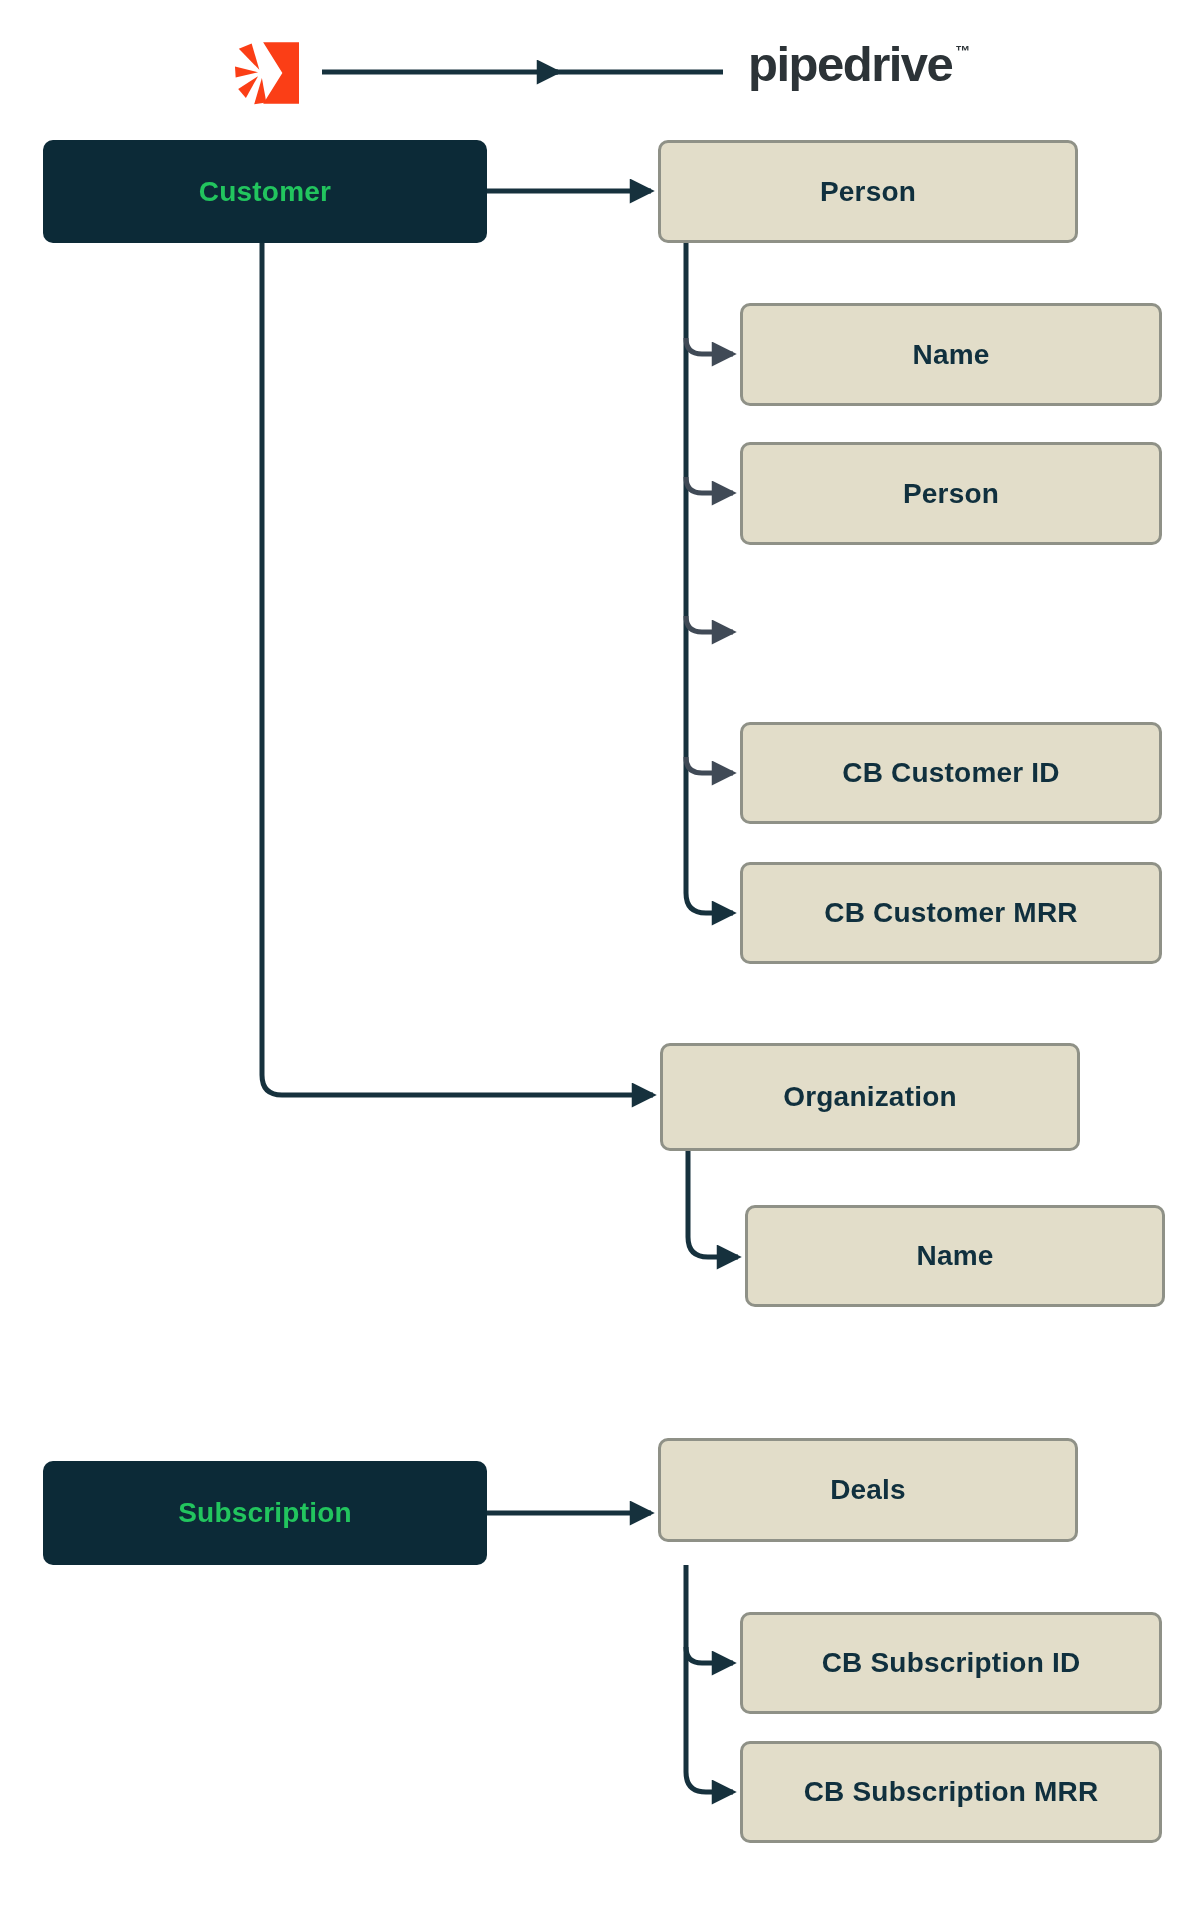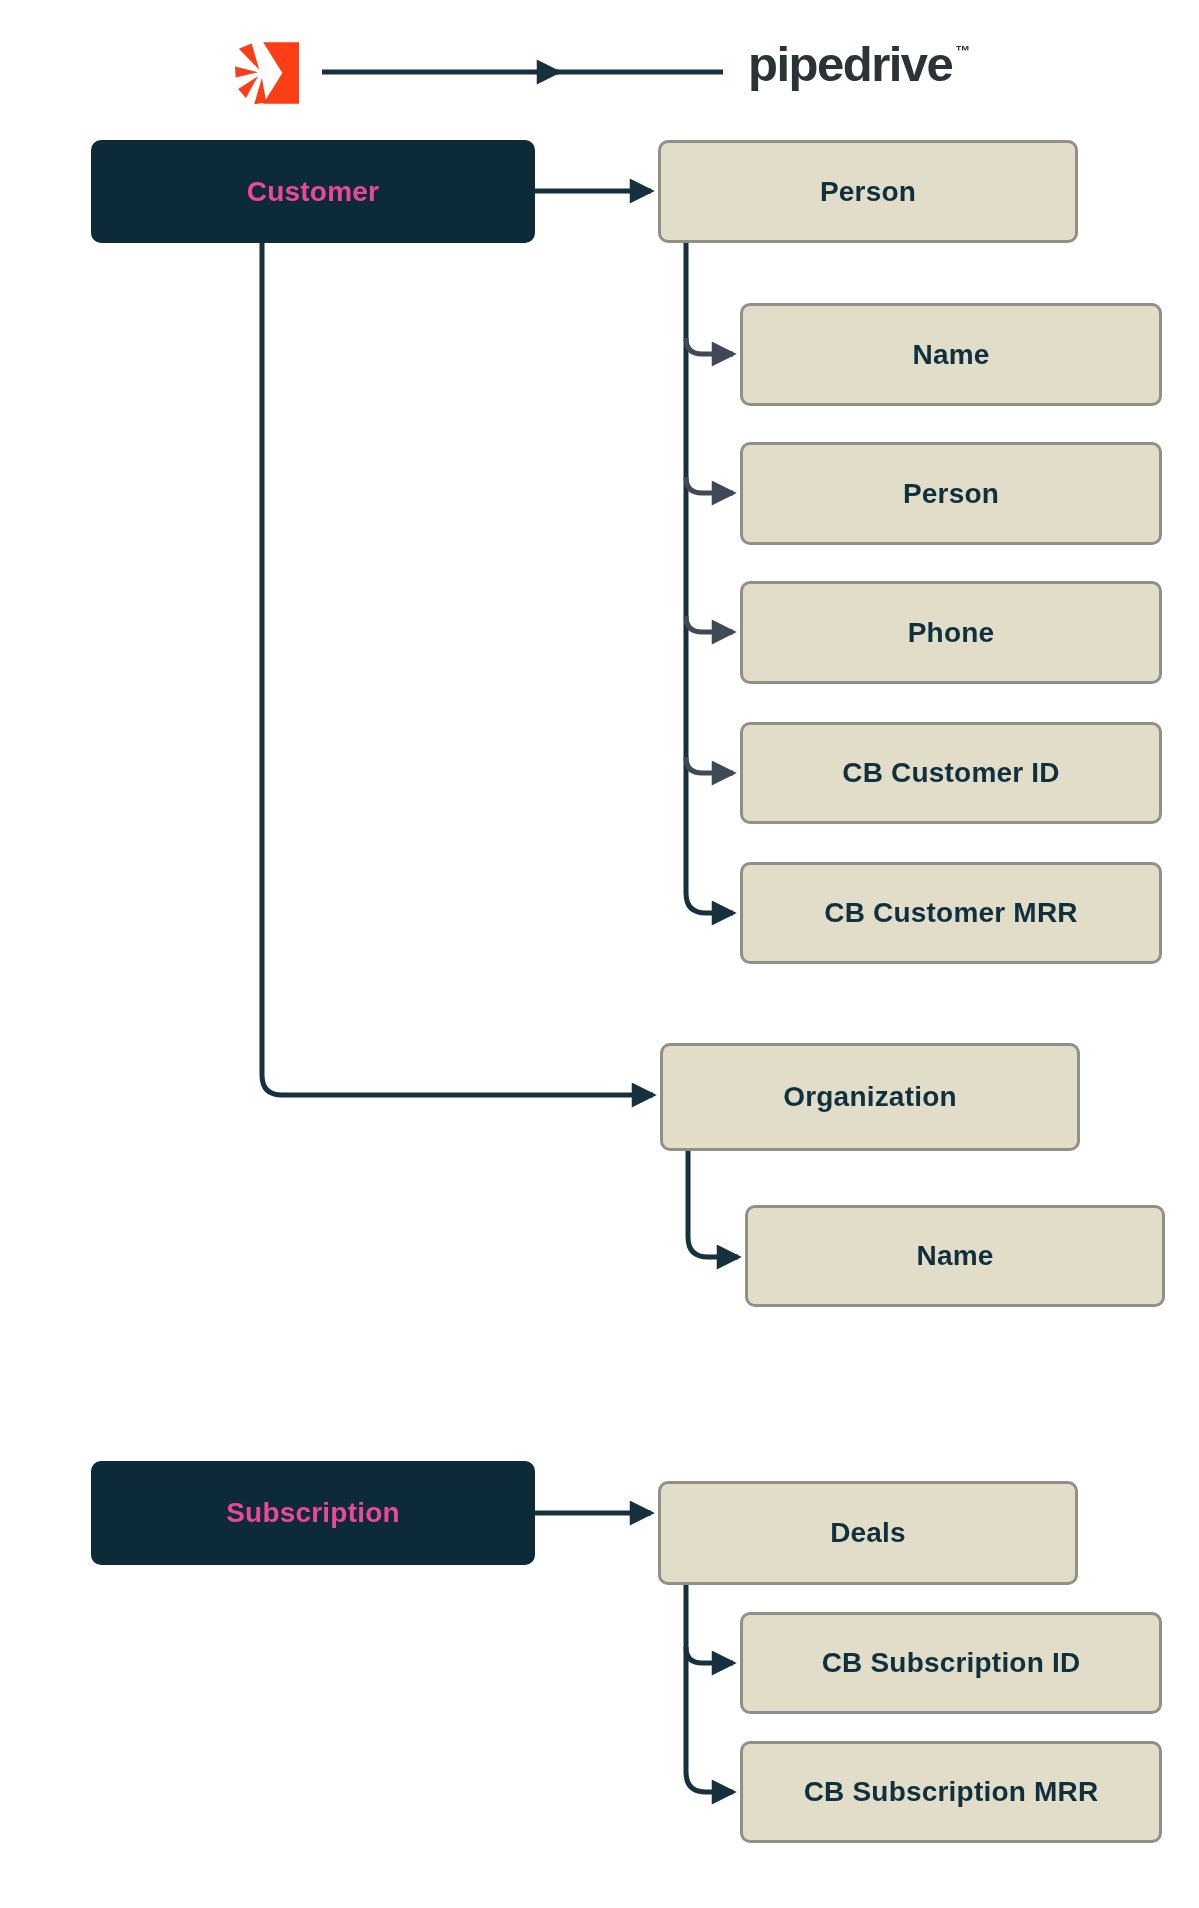--- a/index.html
+++ b/index.html
@@ -16,40 +16,39 @@
     position:absolute;
     display:flex;align-items:center;justify-content:center;
     box-sizing:border-box;
     font-weight:bold;
     font-size:28px;
     letter-spacing:.2px;
     border-radius:10px;
   }
   .navy{
     background:#0c2a37;
-    color:#ec4899;
-    margin-left:48px;
+    color:#22c55e;
   }
   .beige{
     background:#e2ddc9;
     border:3px solid #8f9187;
     color:#10303e;
   }
   
   .n-customer{left:43px;top:140px;width:444px;height:103px;}
   .n-person{left:658px;top:140px;width:420px;height:103px;text-align:center;}
   .n-name{left:740px;top:303px;width:422px;height:103px;}
   .n-email{left:740px;top:442px;width:422px;height:103px;}
   .n-phone{left:740px;top:581px;width:422px;height:103px;}
   .n-cbcid{left:740px;top:722px;width:422px;height:102px;}
   .n-cbcmrr{left:740px;top:862px;width:422px;height:102px;}
   .n-organization{left:660px;top:1043px;width:420px;height:108px;}
   .n-orgname{left:745px;top:1205px;width:420px;height:102px;}
   .n-subscription{left:43px;top:1461px;width:444px;height:104px;}
-  .n-deals{left:658px;top:1481px;width:420px;height:104px;}
+  .n-deals{left:658px;top:1438px;width:420px;height:104px;}
   .n-cbsid{left:740px;top:1612px;width:422px;height:102px;text-align:right;}
   .n-cbsmrr{left:740px;top:1741px;width:422px;height:102px;text-align:center;}
   
   .cb-mark{position:absolute;left:235px;top:40px;width:64px;height:66px;}
   .pd-wordmark{
     position:absolute;left:748px;top:36px;height:56px;
     display:flex;align-items:center;
     font-weight:bold;
     font-size:49px;
     letter-spacing:-1.5px;
@@ -122,23 +121,20 @@
   </div>
 
   <div class="node beige n-name">
     <span>Name</span>
   </div>
 
   <div class="node beige n-email">
     <span>Person</span>
   </div>
 
-  <div class="node beige n-phone">
-    <span>Phone</span>
-  </div>
 
   <div class="node beige n-cbcid">
     <span>CB Customer ID</span>
   </div>
 
   <div class="node beige n-cbcmrr">
     <span>CB Customer MRR</span>
   </div>
 
   <div class="node beige n-organization">

